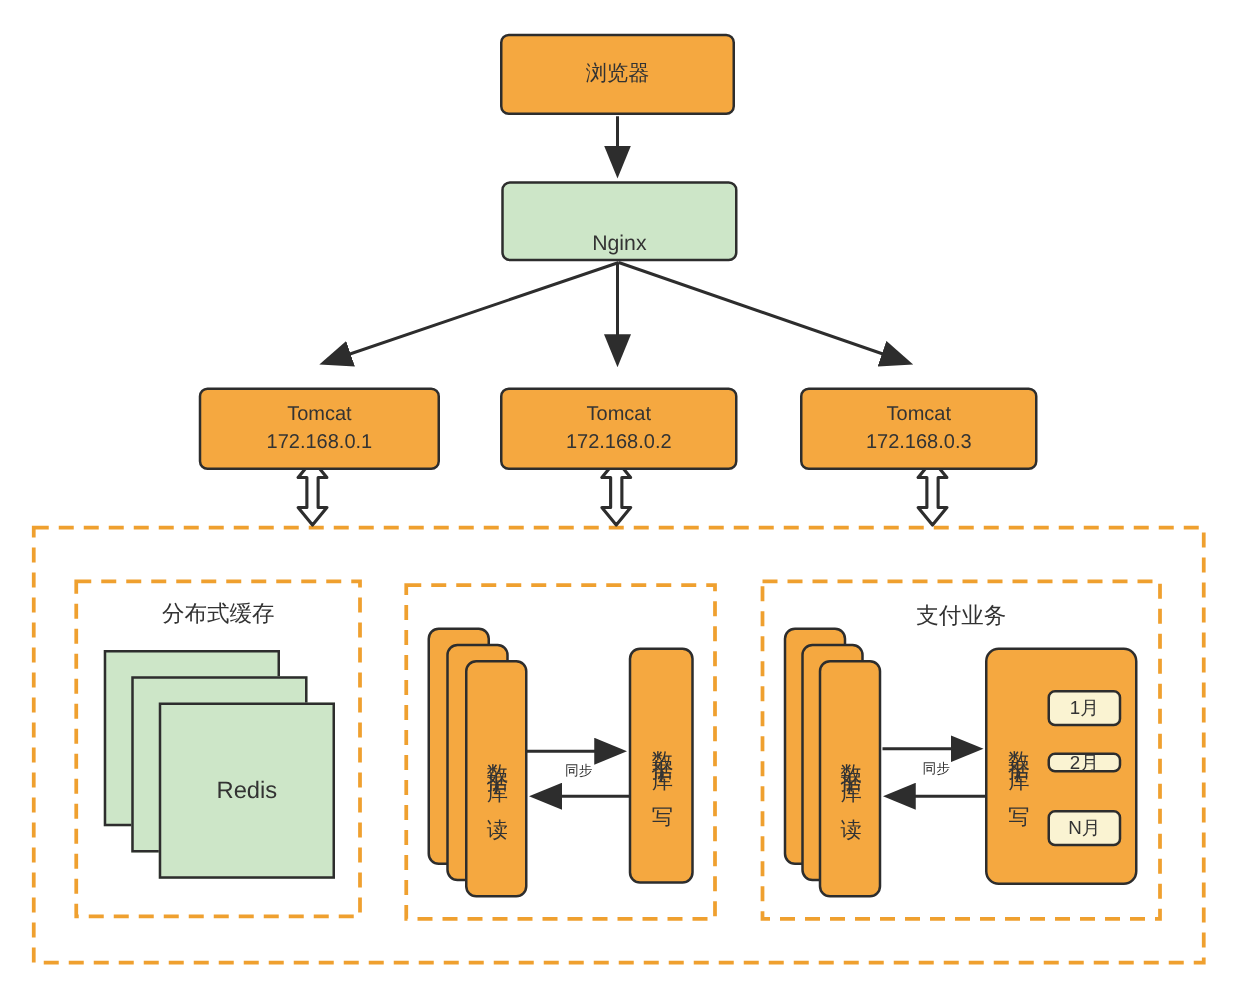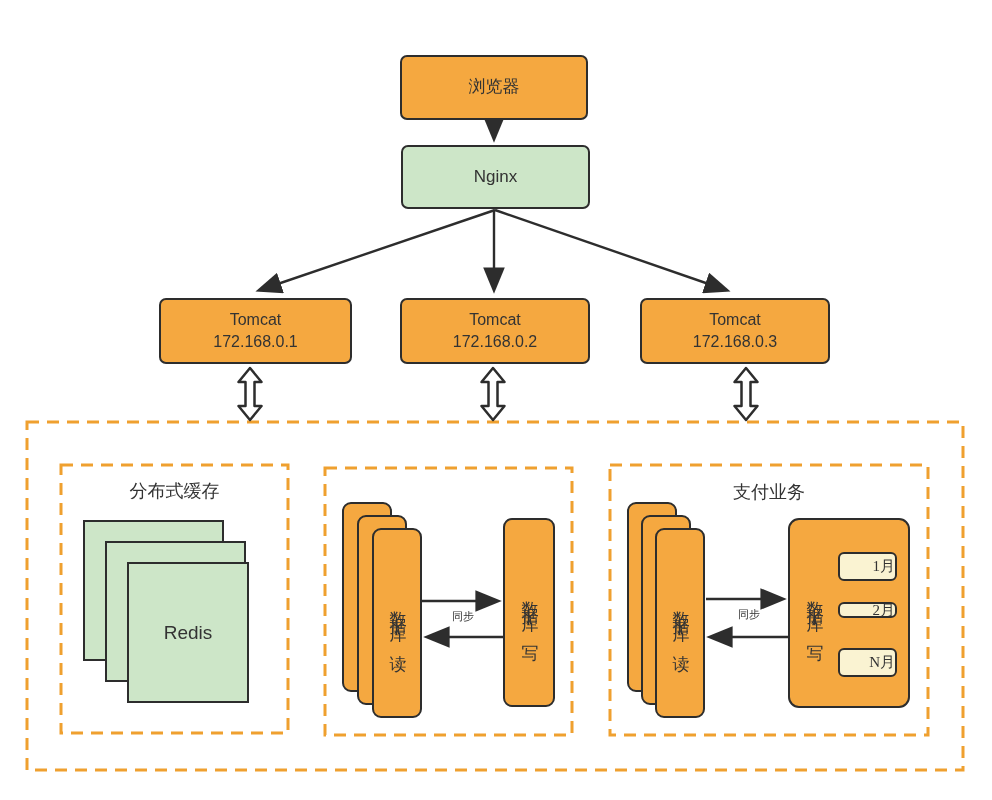--- a/index.html
+++ b/index.html
@@ -51,26 +51,25 @@
     position:absolute;
     text-align:center;
     font-size:11px;
     color:var(--text);
   }
   .month{
     position:absolute;
     background:var(--cream);
     border:2px solid var(--line);
     border-radius:6px;
-    display:flex;align-items:center;justify-content:flex-end;
+    display:flex;align-items:center;justify-content:center;
     font-size:15px;
     box-sizing:border-box;
-    font-family:Liberation Serif, serif;
   }
-  .two-line{font-size:16px;}
+  .two-line{font-size:16px;margin-top:12px;}
 </style>
 </head>
 <body>
 
 <div class="canvas">
 
   <svg class="layer" viewBox="0 0 992 800">
     <defs>
       <marker id="ah" markerWidth="11" markerHeight="9" refX="9" refY="4.5" orient="auto">
         <path d="M0 0 L11 4.5 L0 9 Z" fill="#2D2D2D"></path>
@@ -92,25 +91,25 @@
     <path fill="#ffffff" stroke="#2D2D2D" stroke-width="2.5" stroke-linejoin="round" d="M493 368 L481.5 382 L488.5 382 L488.5 406 L481.5 406 L493 420 L504.5 406 L497.5 406 L497.5 382 L504.5 382 Z"></path>
     <path fill="#ffffff" stroke="#2D2D2D" stroke-width="2.5" stroke-linejoin="round" d="M746 368 L734.5 382 L741.5 382 L741.5 406 L734.5 406 L746 420 L757.5 406 L750.5 406 L750.5 382 L757.5 382 Z"></path>
 
     <line x1="421" y1="601" x2="497" y2="601" stroke="#2D2D2D" stroke-width="2.4" marker-end="url(#ah)"></line>
     <line x1="504" y1="637" x2="428" y2="637" stroke="#2D2D2D" stroke-width="2.4" marker-end="url(#ah)"></line>
 
     <line x1="706" y1="599" x2="782" y2="599" stroke="#2D2D2D" stroke-width="2.4" marker-end="url(#ah)"></line>
     <line x1="789" y1="637" x2="711" y2="637" stroke="#2D2D2D" stroke-width="2.4" marker-end="url(#ah)"></line>
   </svg>
 
-  <div class="box orange" style="left:400px;top:27px;width:188px;height:65px;margin-top:28px;">
+  <div class="box orange" style="left:400px;top:27px;width:188px;height:65px;">
     <span>浏览器</span>
   </div>
 
-  <div class="box green" style="left:401px;top:145px;width:189px;height:64px;">
+  <div class="box green" style="left:401px;top:145px;width:189px;height:64px;justify-content:flex-end;">
     <span>Nginx</span>
   </div>
 
   <div class="box orange two-line" style="left:159px;top:298px;width:193px;height:66px;">
     <span>Tomcat</span>
     <span>172.168.0.1</span>
   </div>
   <div class="box orange two-line" style="left:400px;top:298px;width:190px;height:66px;">
     <span>Tomcat</span>
     <span>172.168.0.2</span>
@@ -118,21 +117,21 @@
   <div class="box orange two-line" style="left:640px;top:298px;width:190px;height:66px;">
     <span>Tomcat</span>
     <span>172.168.0.3</span>
   </div>
 
   <div class="section-title" style="left:61px;top:479px;width:227px;">
     <span>分布式缓存</span>
   </div>
   <div class="box square" style="left:83px;top:520px;width:141px;height:141px;"></div>
   <div class="box square" style="left:105px;top:541px;width:141px;height:141px;"></div>
-  <div class="box square" style="left:127px;top:562px;width:122px;height:141px;font-size:19px;">
+  <div class="box square" style="left:127px;top:562px;width:141px;height:141px;font-size:19px;">
     <span>Redis</span>
   </div>
 
   <div class="box tall" style="left:342px;top:502px;width:50px;height:190px;"></div>
   <div class="box tall" style="left:357px;top:515px;width:50px;height:190px;"></div>
   <div class="box tall" style="left:372px;top:528px;width:50px;height:190px;">
     <span class="vtext">数据库—读</span>
   </div>
   <div class="box tall" style="left:503px;top:518px;width:52px;height:189px;">
     <span class="vtext">数据库—写</span>

